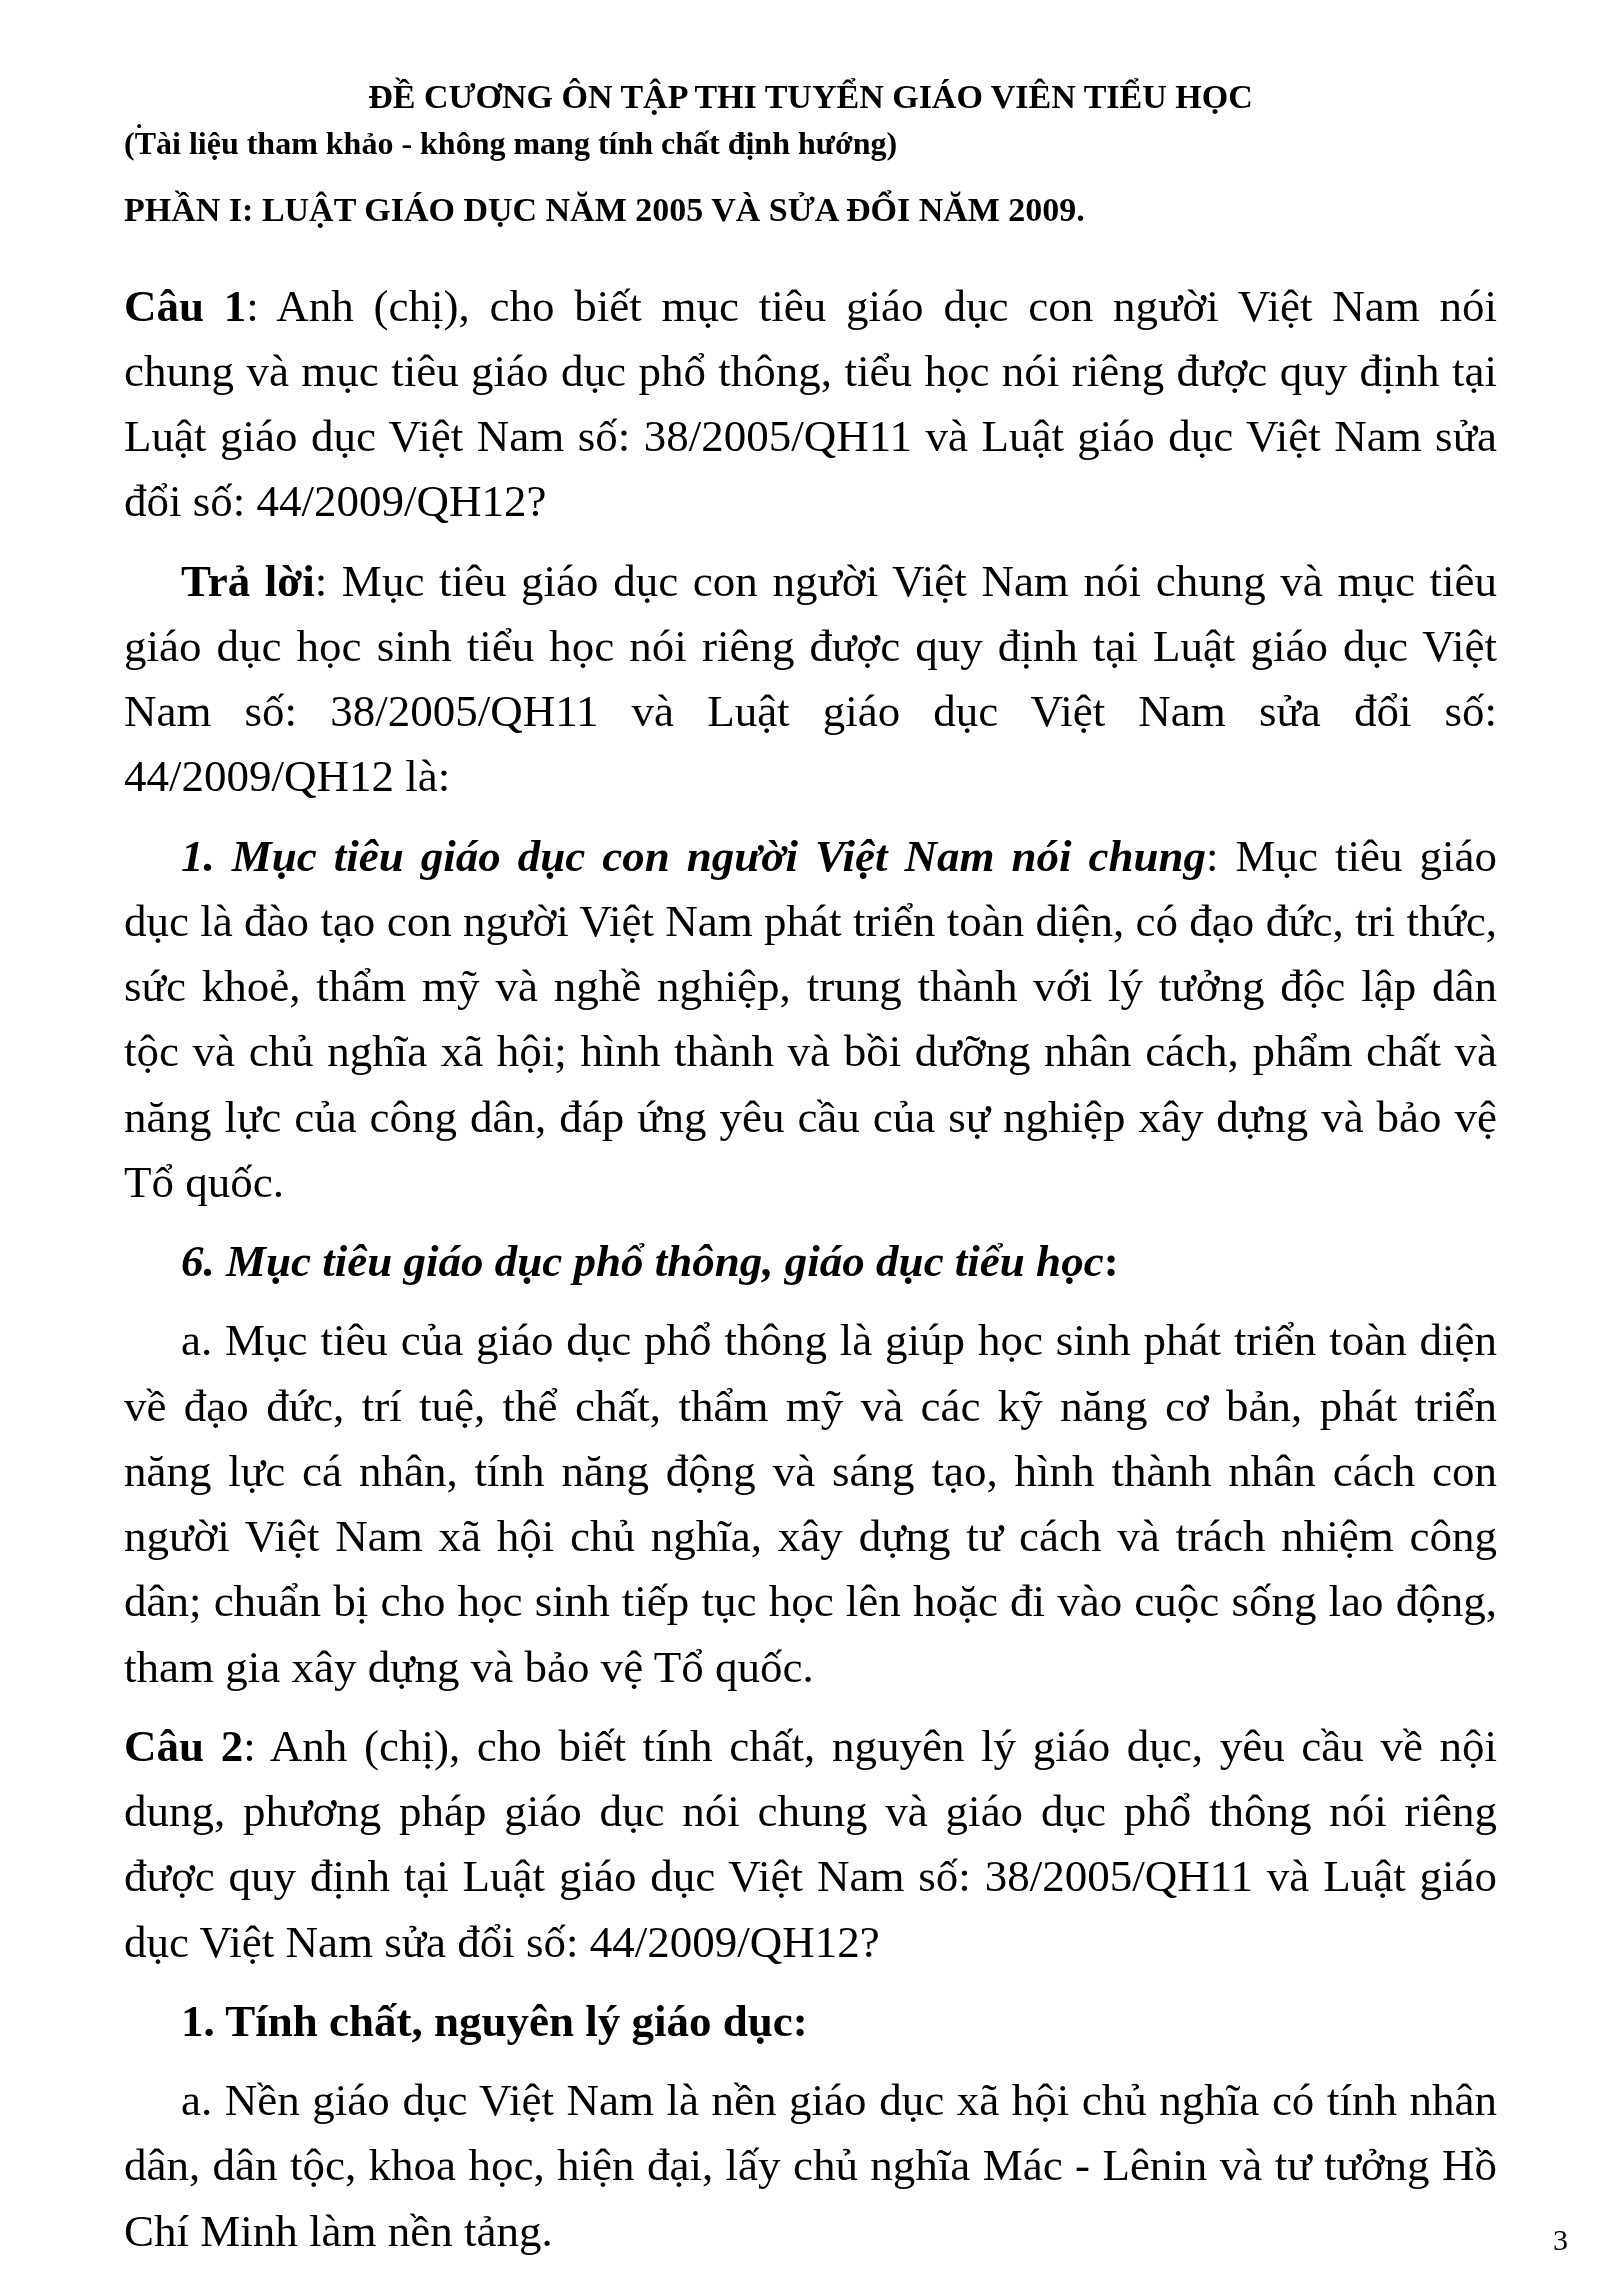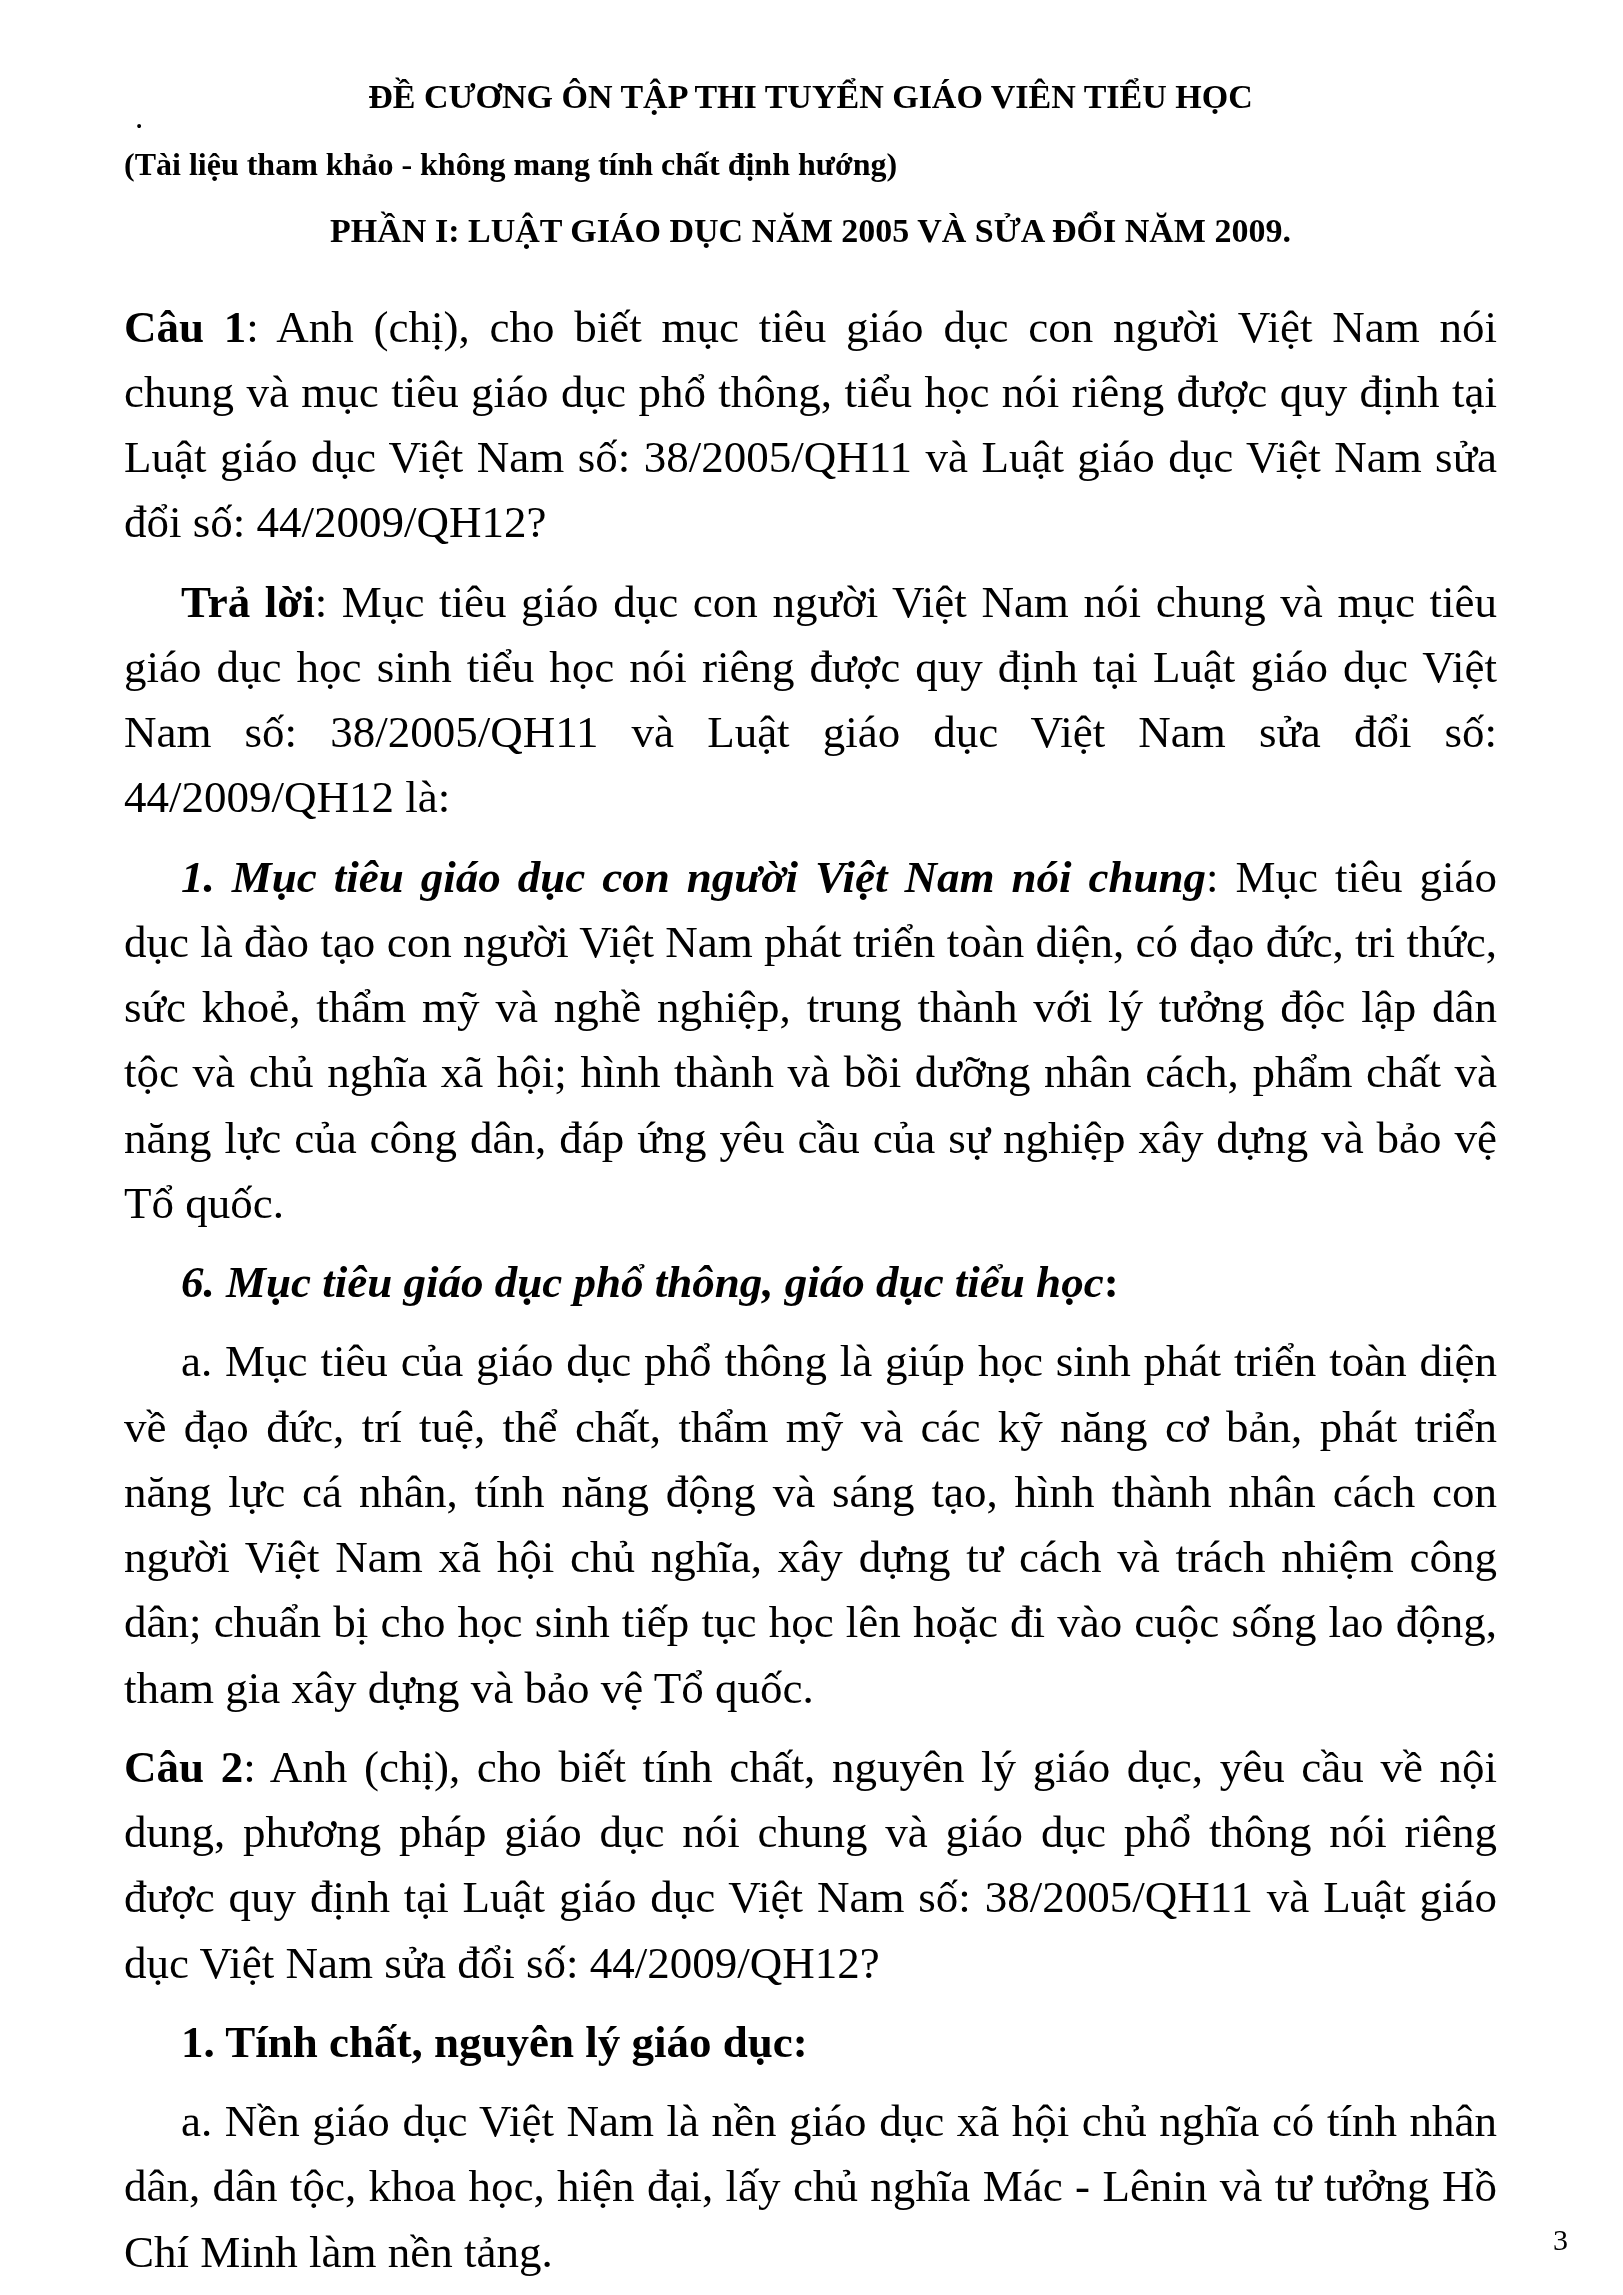--- a/index.html
+++ b/index.html
@@ -18,33 +18,32 @@
     overflow: hidden;
   }
   .content {
     padding: 75px 126px 0 124px;
   }
   .title {
     font-size: 34px;
     font-weight: bold;
     text-align: center;
     line-height: 1.3;
-    margin-bottom: 25px;
+    margin-bottom: 4px;
   }
   .subtitle {
     font-size: 32px;
     font-weight: bold;
     text-align: left;
     line-height: 1.3;
     margin-bottom: 23.6px;
   }
   .section {
     font-size: 34px;
     font-weight: bold;
-    text-align: center;
     line-height: 1.3;
     margin-bottom: 41px;
   }
   .para {
     font-size: 45px;
     line-height: 1.45;
     text-align: justify;
     margin-bottom: 14px;
   }
   .para.indent { text-indent: 57px; }

